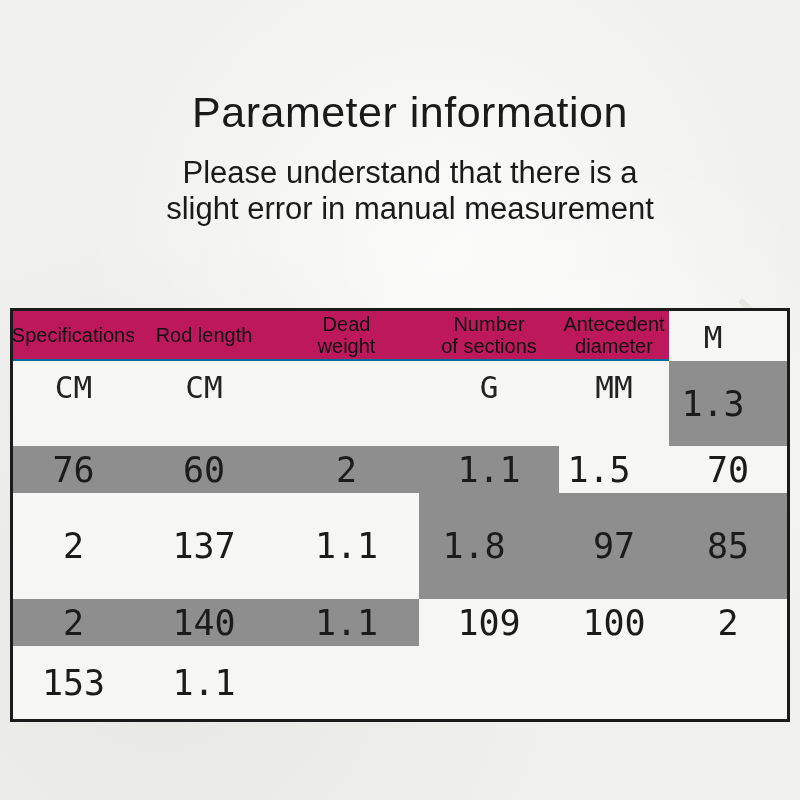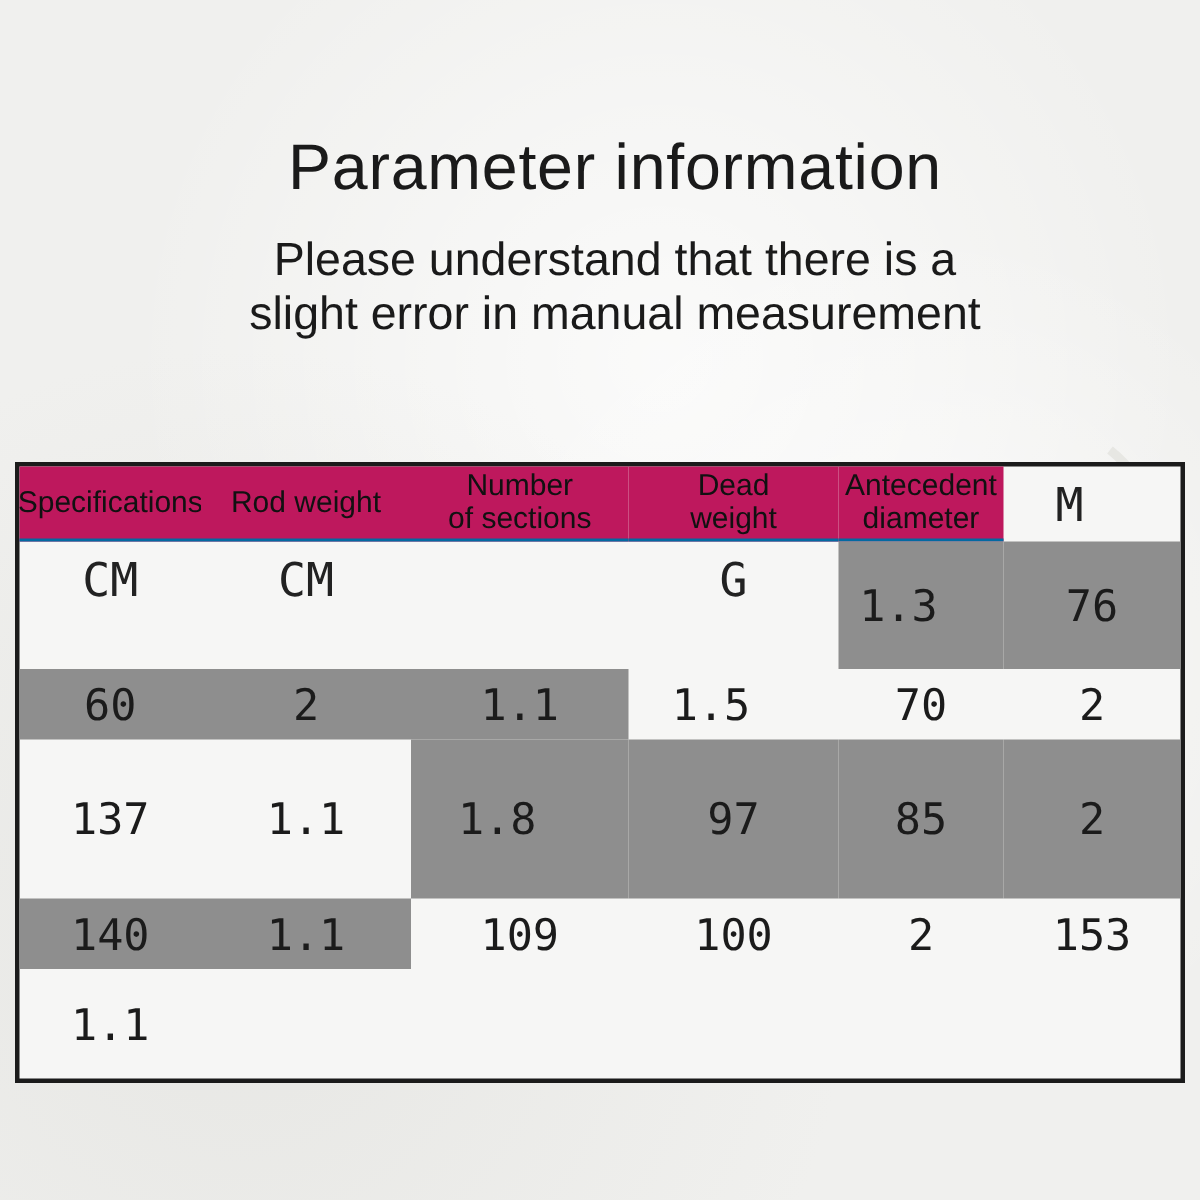--- a/index.html
+++ b/index.html
@@ -87,21 +87,21 @@
   .unit-cell {
     align-items: flex-start;
     padding-top: 8px;
     font-family: "DejaVu Sans Mono", monospace;
     font-size: 31px;
     color: #222;
   }
 
   .data-cell {
     font-family: "DejaVu Sans Mono", monospace;
-    font-size: 29px;
+    font-size: 35px;
     color: #1b1b1b;
   }
 
   .stripe {
     background: #8e8e8e;
   }
 
   .plain {
     background: transparent;
   }
@@ -121,33 +121,34 @@
   <path d="M300 620 C 340 650, 320 690, 280 700" fill="none" stroke="#e9e9e5" stroke-width="6"></path>
 </svg>
 
 <div class="title">Parameter information</div>
 <div class="subtitle">Please understand that there is a
 slight error in manual measurement</div>
 
 <div class="param-table">
 
   <div class="cell head-cell">Specifications</div>
-  <div class="cell head-cell">Rod weight</div>
+  <div class="cell head-cell">Rod length</div>
+  <div class="cell head-cell">Dead
+weight</div>
   <div class="cell head-cell">Number
 of sections</div>
-  <div class="cell head-cell">Dead
-weight</div>
   <div class="cell head-cell">Antecedent
 diameter</div>
 
   <div class="cell unit-cell col-first">M</div>
   <div class="cell unit-cell">CM</div>
   <div class="cell unit-cell">CM</div>
   <div class="cell unit-cell"></div>
   <div class="cell unit-cell">G</div>
+  <div class="cell unit-cell">MM</div>
 
   <div class="cell data-cell stripe col-first">1.3</div>
   <div class="cell data-cell stripe">76</div>
   <div class="cell data-cell stripe">60</div>
   <div class="cell data-cell stripe">2</div>
   <div class="cell data-cell stripe">1.1</div>
 
   <div class="cell data-cell plain col-first">1.5</div>
   <div class="cell data-cell plain">70</div>
   <div class="cell data-cell plain">2</div>

